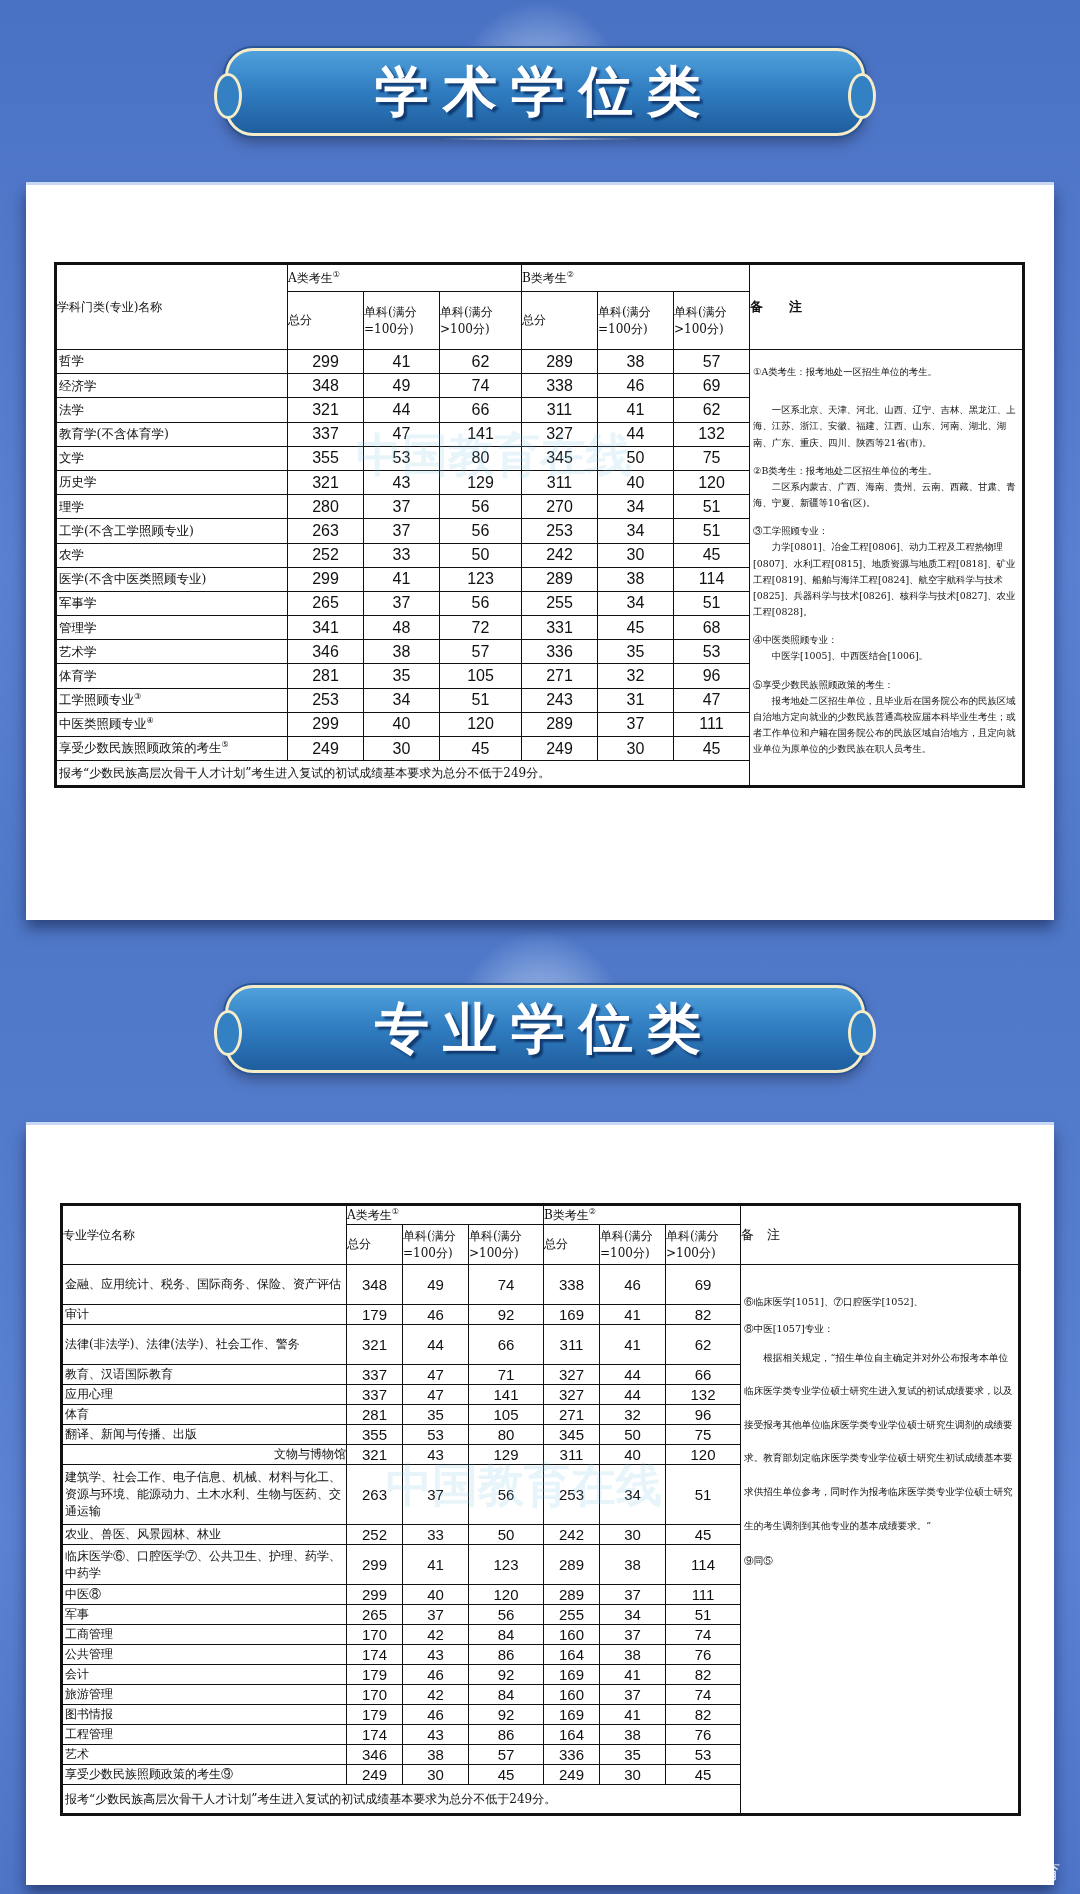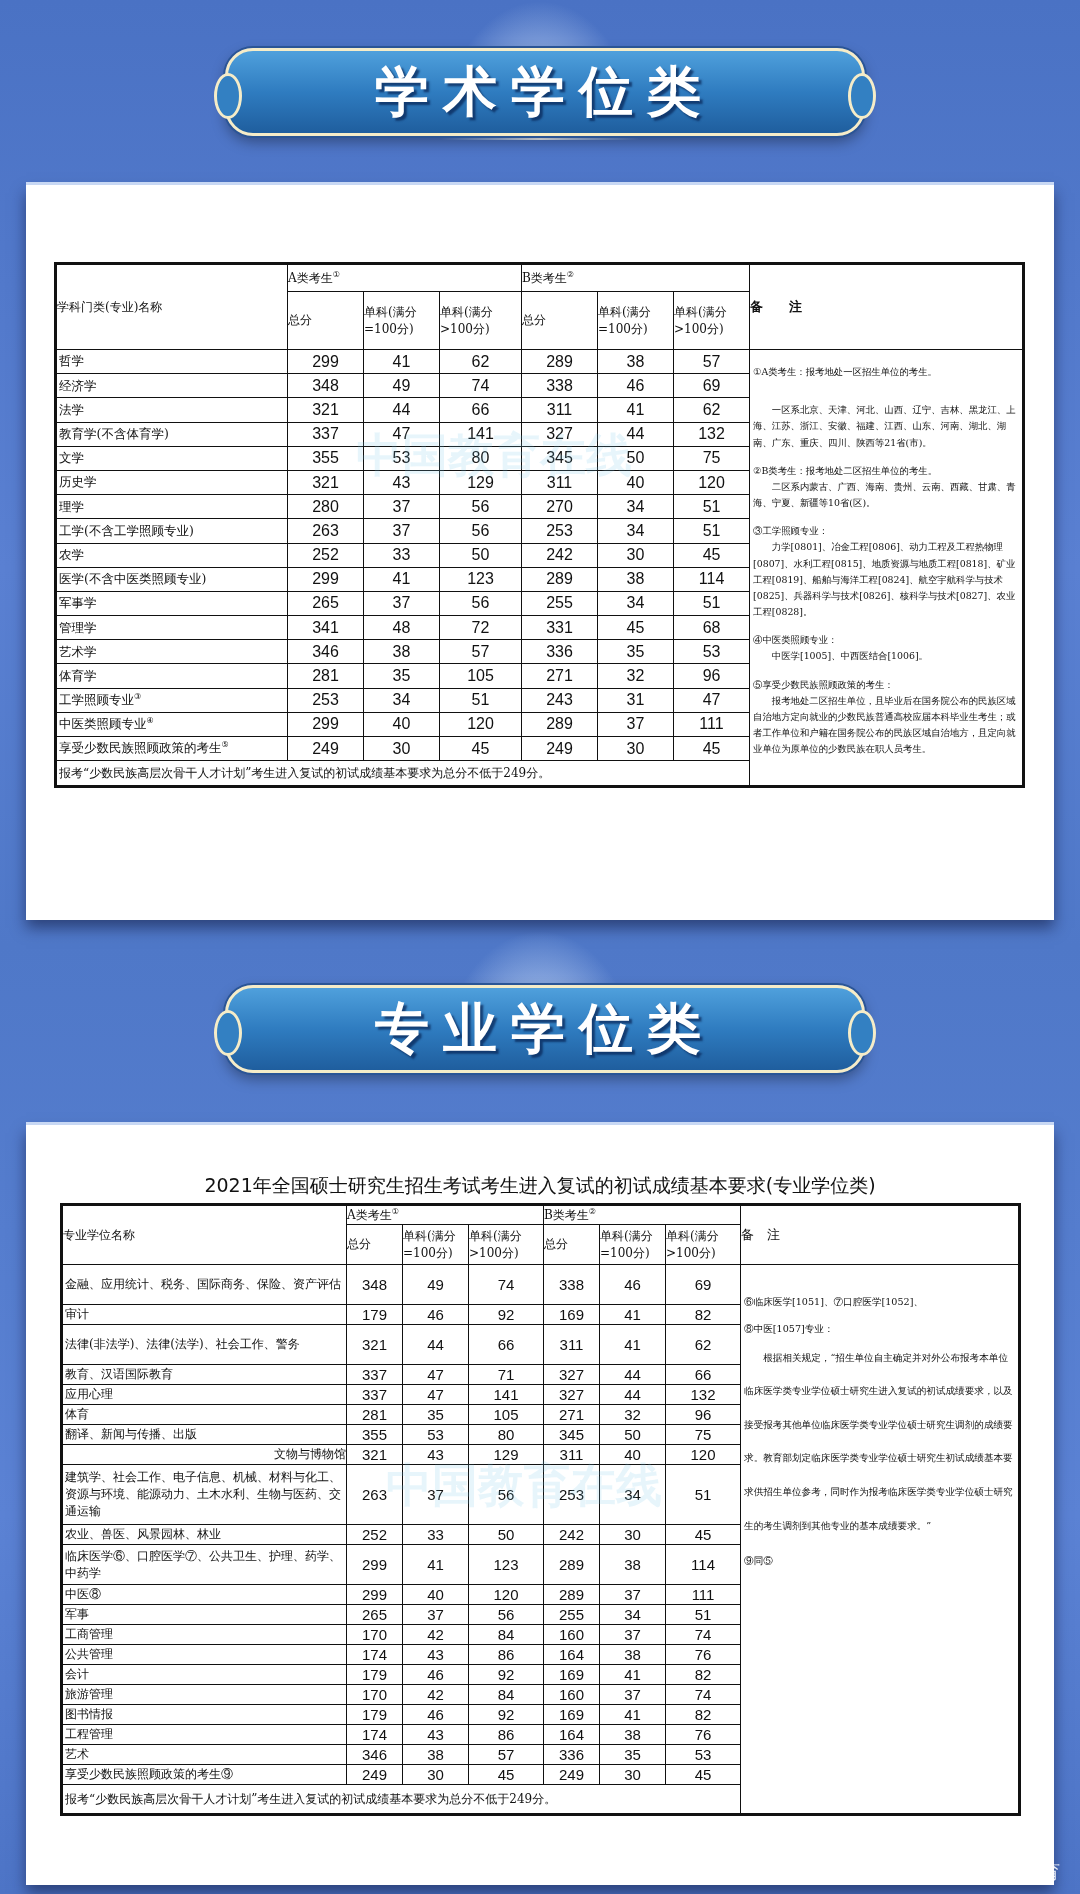--- a/index.html
+++ b/index.html
@@ -273,21 +273,20 @@
 
   <div class="wm" style="left:330px; top:240px;">中国教育在线</div>
 </div>
 
 <div class="glow" style="top:930px;"></div>
 <div class="banner" style="top:985px;">
   <span class="banner-title">专业学位类</span>
 </div>
 
 <div class="card" style="top:1125px; height:760px;">
-  <div class="doc-title" style="top:48px;">2021年全国硕士研究生招生考试考生进入复试的初试成绩基本要求(专业学位类)</div>
 
   <table class="outer" id="t2" style="left:34px; top:78px; width:958px;">
     <colgroup>
       <col style="width:285px">
         <col style="width:56px">
         <col style="width:66px">
         <col style="width:75px">
       <col style="width:56px">
         <col style="width:66px">
         <col style="width:75px">

